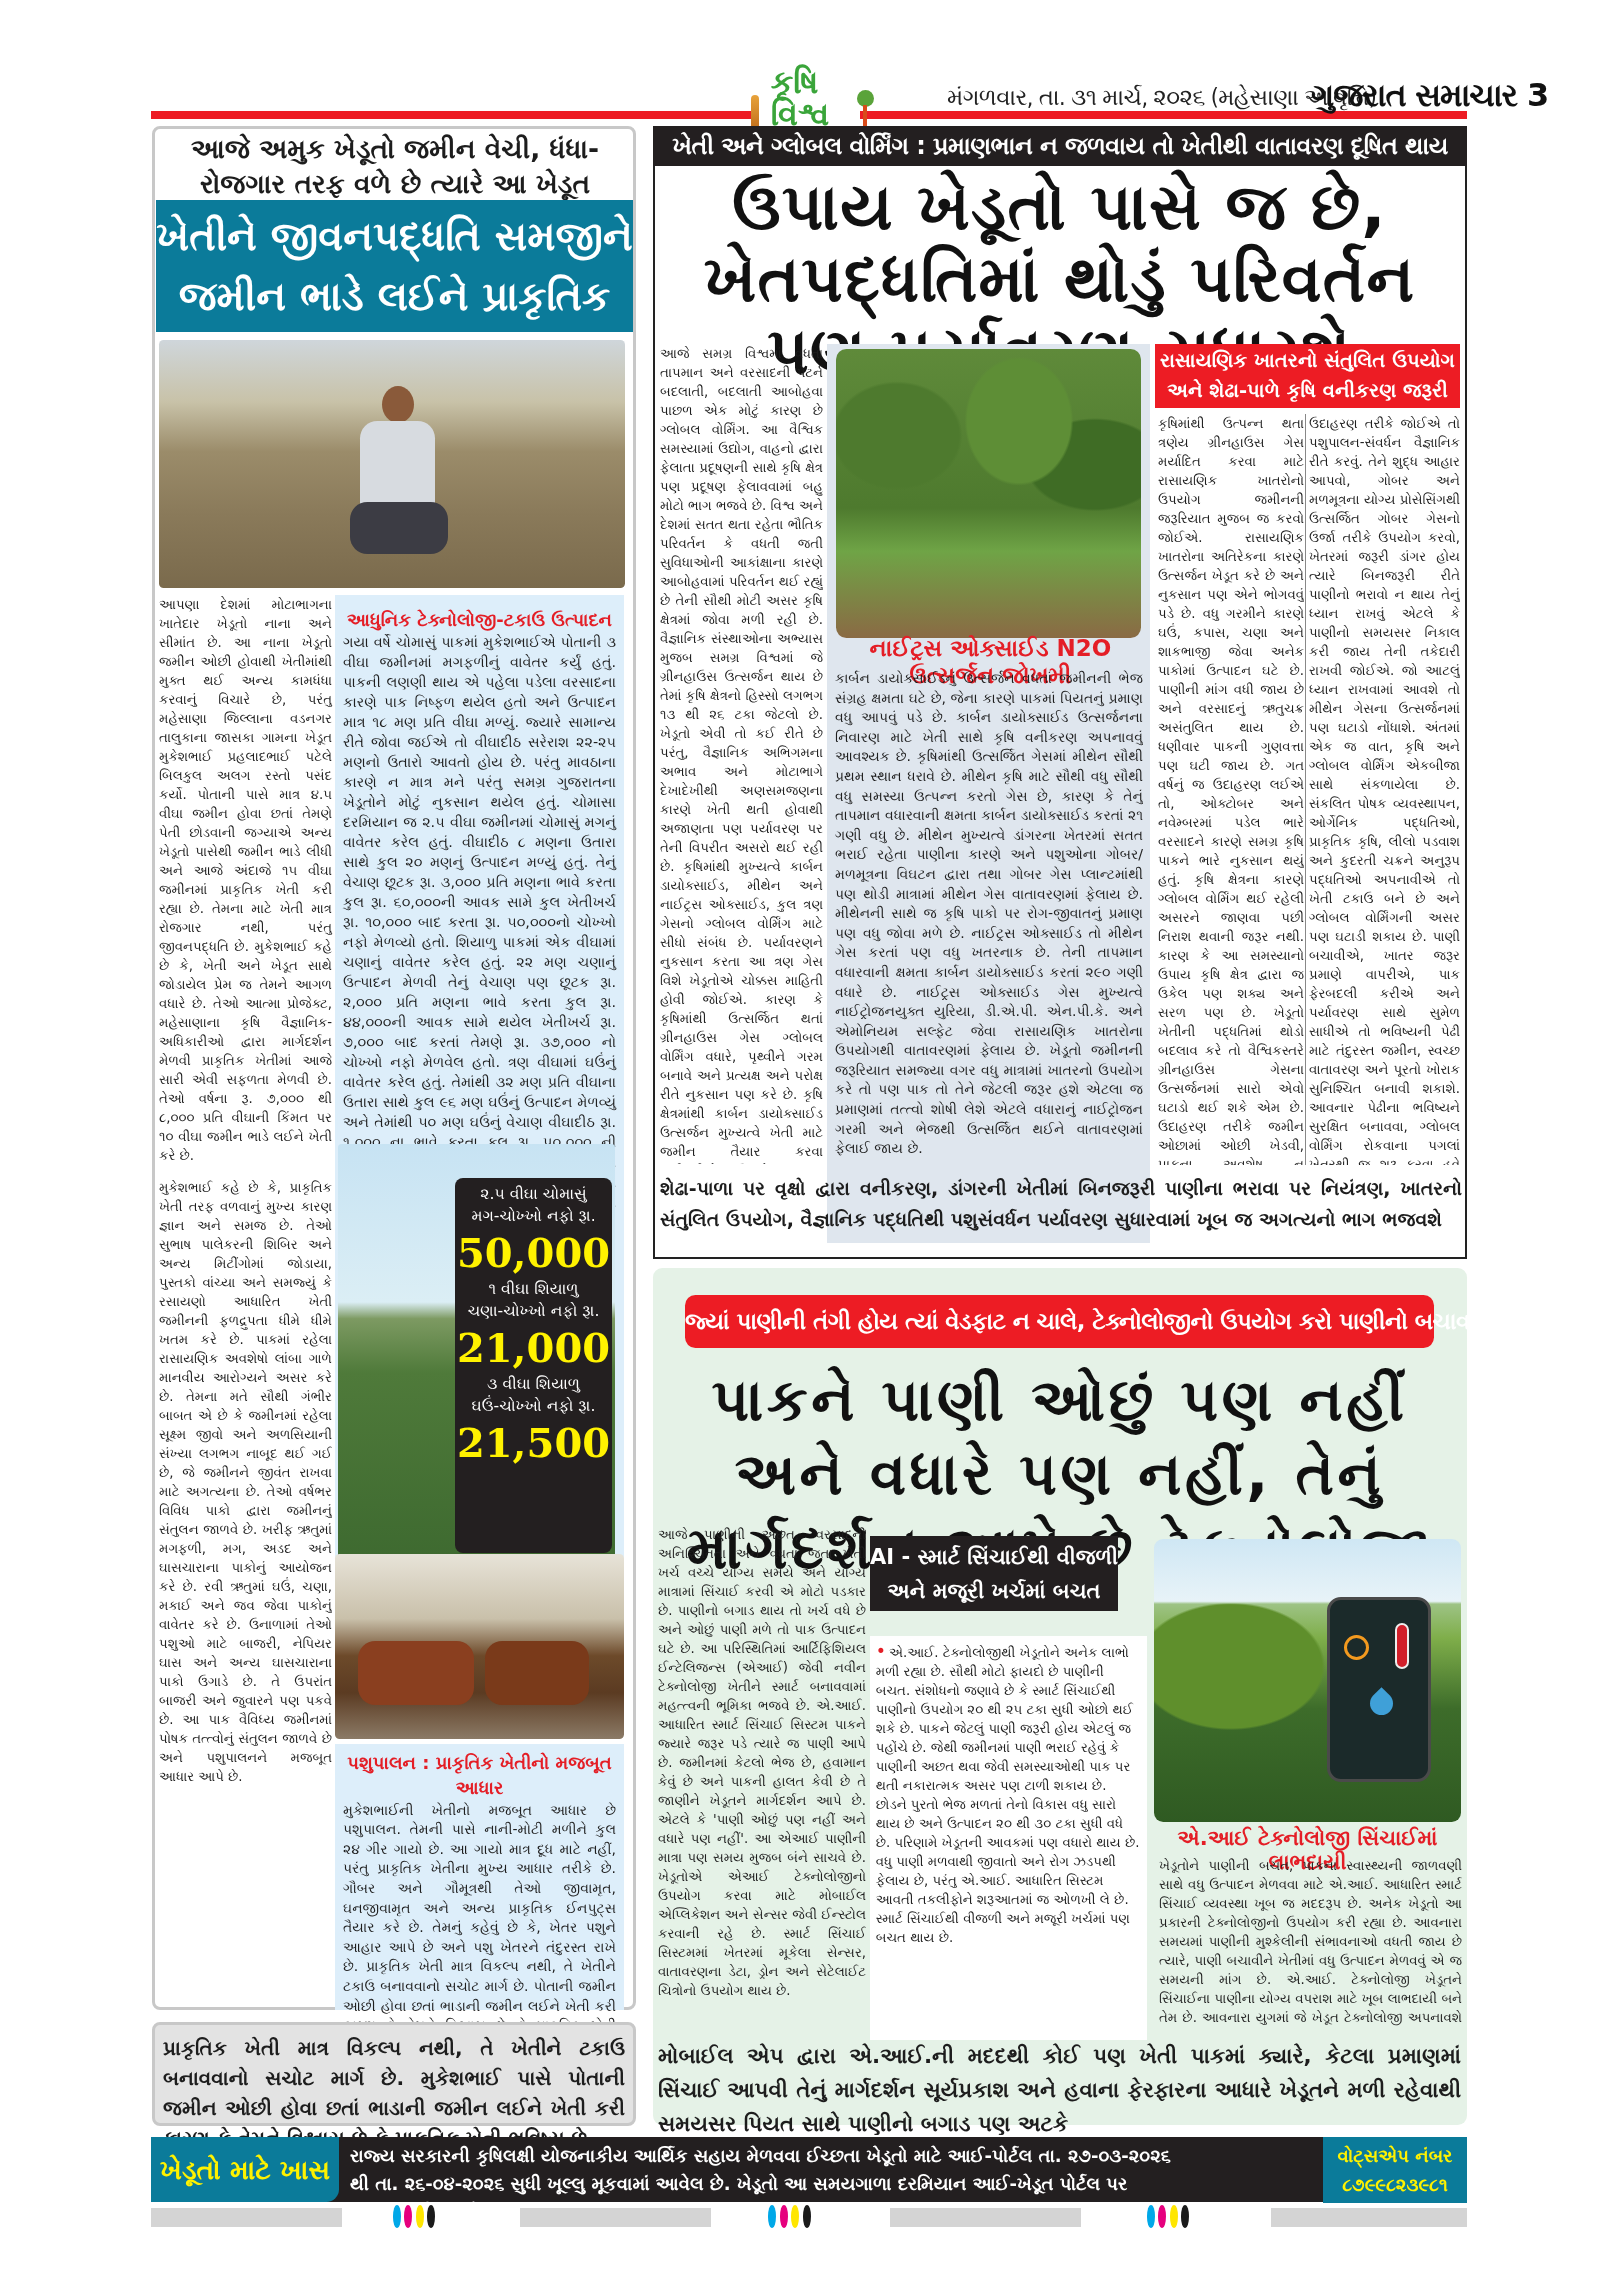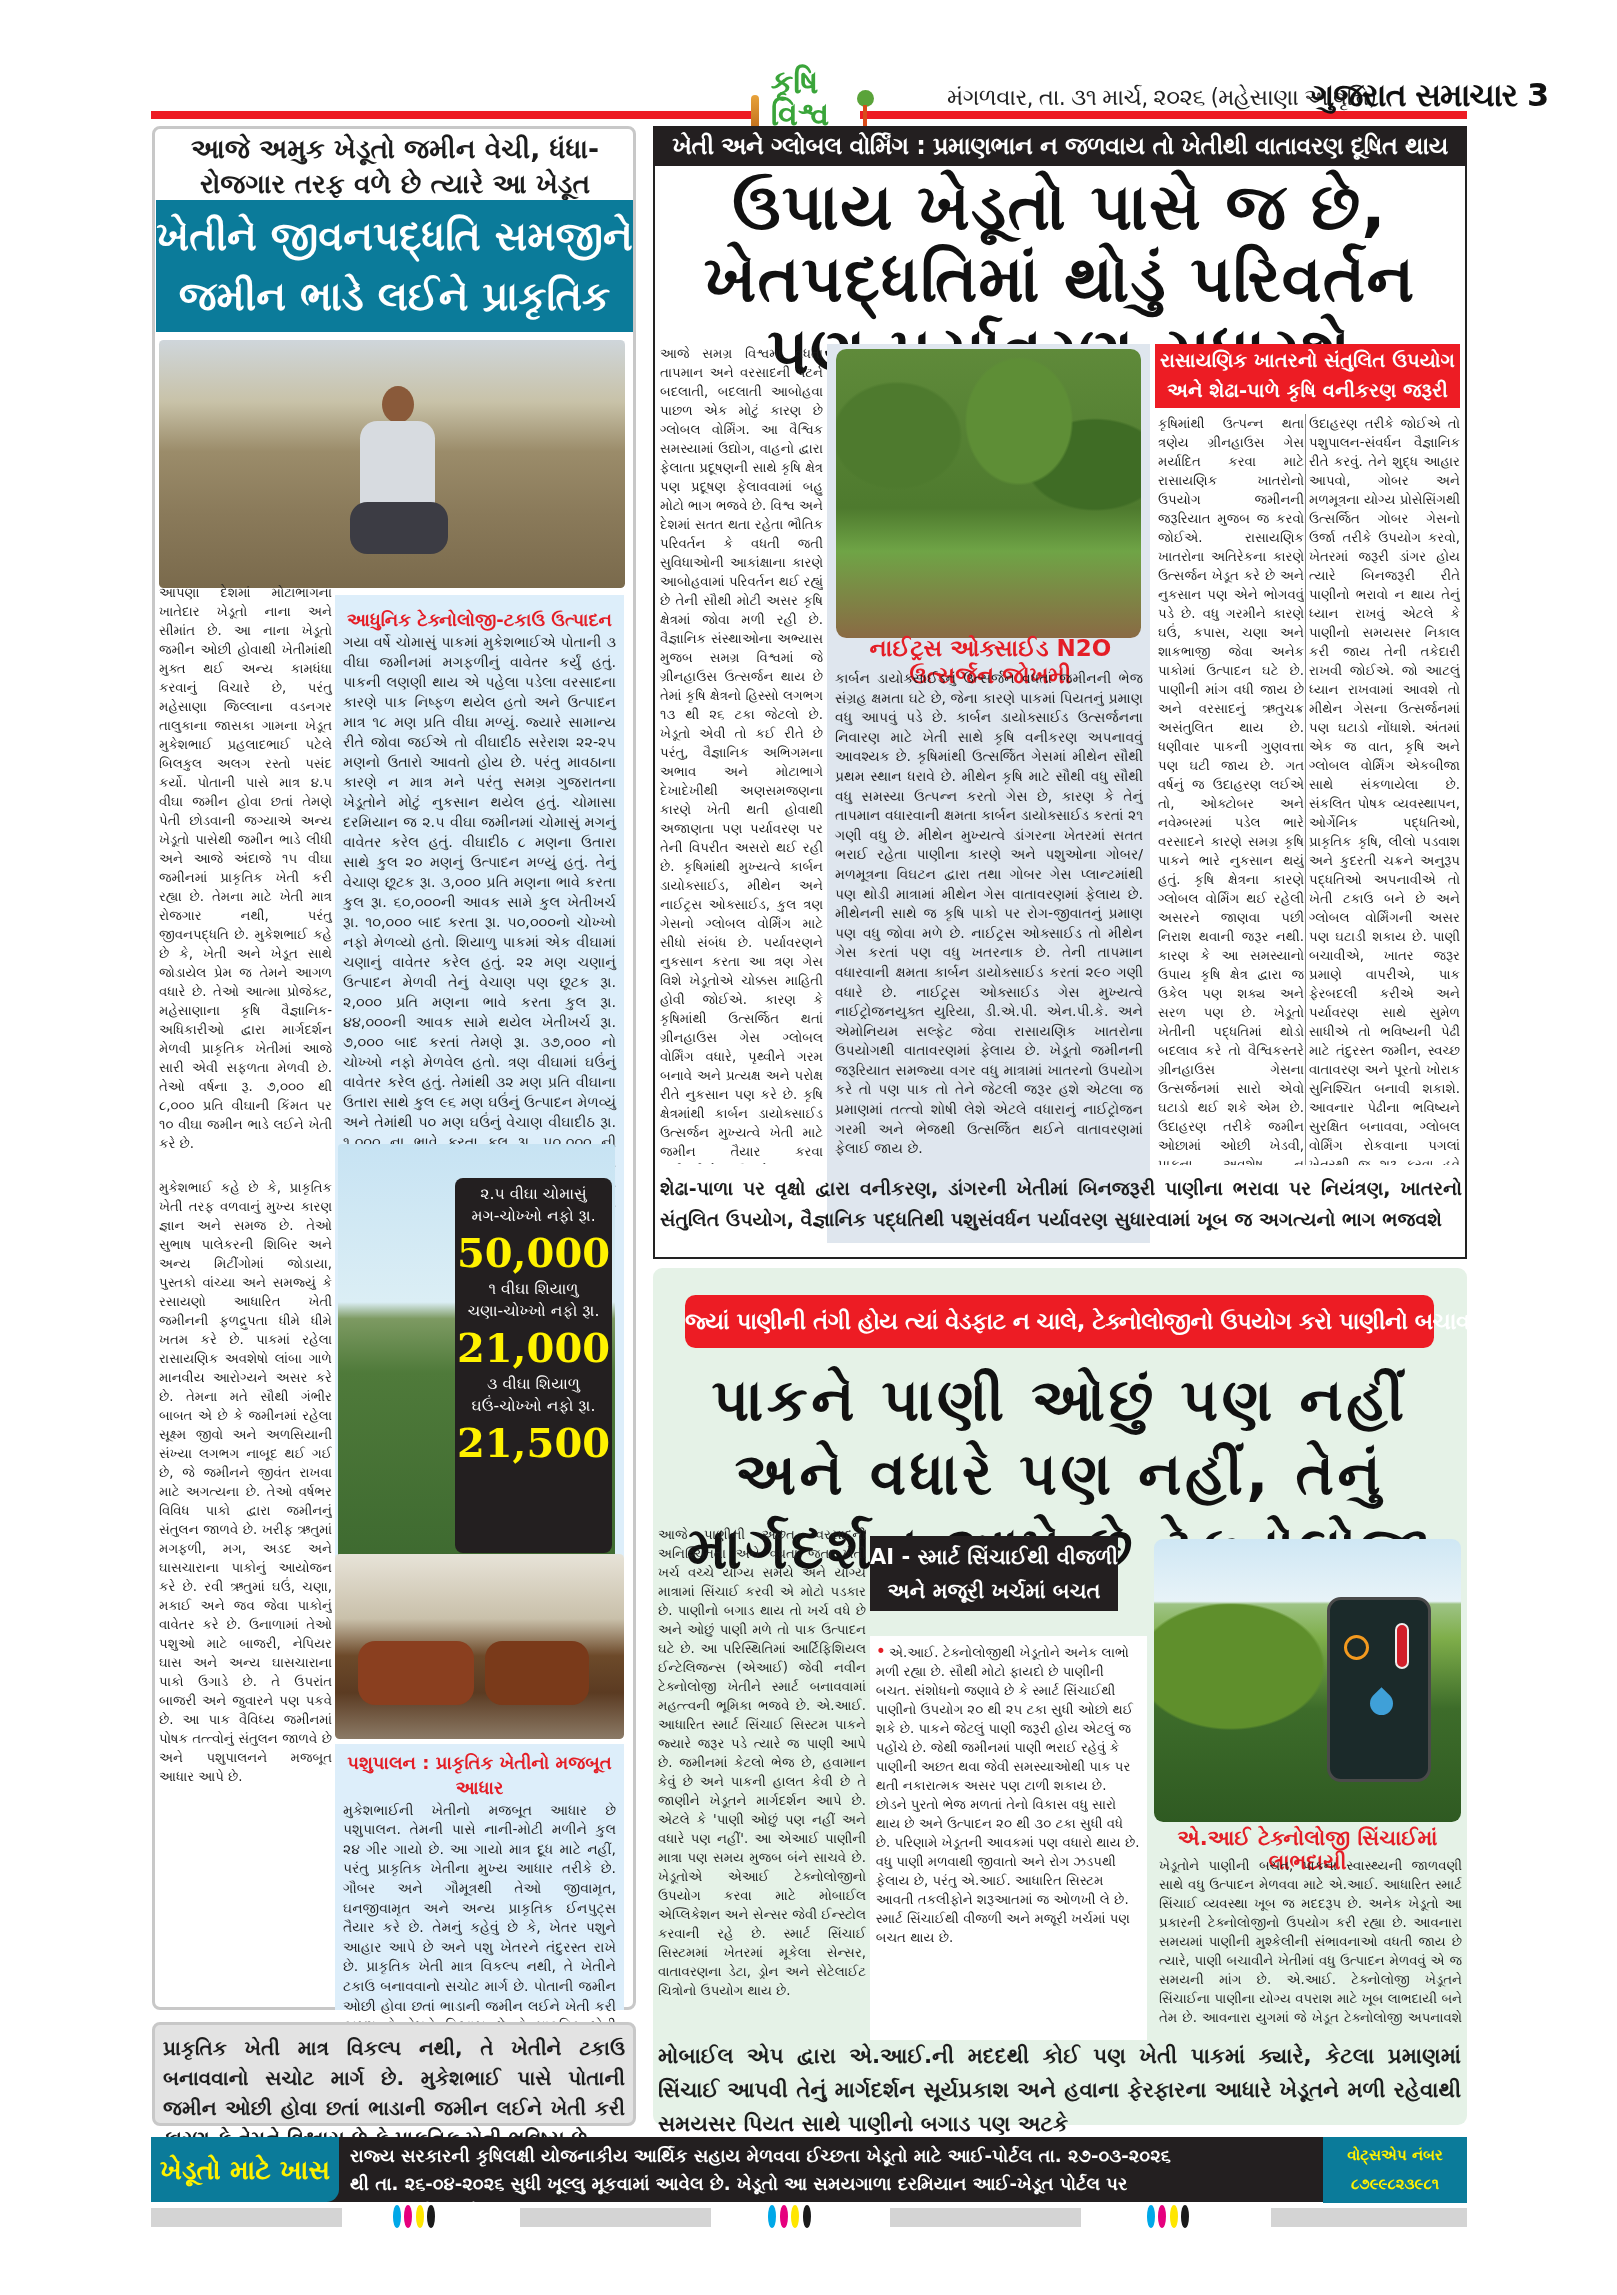--- a/index.html
+++ b/index.html
@@ -24,21 +24,21 @@
   .left-col { left: 152px; top: 126px; width: 484px; height: 1884px; border: 3.5px solid #c8c8c8; border-radius: 8px; background: #fff; }
   .left-kicker { left: 162px; top: 131px; width: 466px; font-size: 26.6px; font-weight: bold; line-height: 35px; color: #1d1d1d; text-align: center; }
   .left-head { left: 156px; top: 200px; width: 477px; height: 132px; background: #0b7b9a; color: #fff; font-size: 40px; line-height: 60px; text-align: center; padding-top: 5.8px; font-weight: bold; }
   .photo { border-radius: 4.6px; overflow: hidden; }
   .photo-farmer { left: 159px; top: 340px; width: 466px; height: 248px; background: linear-gradient(180deg, #cfd6db 0%, #c8c2a8 25%, #9b8c6a 45%, #8a7a5a 70%, #7a6a4c 100%); }
   .photo-farmer .person { position: absolute; left: 191px; top: 46px; width: 92px; height: 191px; }
   .person .head { position: absolute; left: 32px; top: 0; width: 32px; height: 37px; border-radius: 50%; background: #8a5a3a; }
   .person .shirt { position: absolute; left: 10.4px; top: 35px; width: 75px; height: 87px; background: #d7dbe0; border-radius: 17.3px 17.3px 5.8px 5.8px; }
   .person .legs { position: absolute; left: 0; top: 116px; width: 98px; height: 52px; background: #3c3c44; border-radius: 17.3px; }
 
-  .left-text-a { left: 159px; top: 583px; width: 173px; }
+  .left-text-a { left: 159px; top: 595px; width: 173px; }
   .left-info { left: 335px; top: 595px; width: 289px; height: 1046px; background: #ddeefa; }
 
   .body-txt { font-size: 13.3px; line-height: 19px; color: #1f1f1f; text-align: justify; font-family: "DejaVu Sans", sans-serif; }
   .sub-red { font-size: 18px; color: #e41e26; font-weight: bold; text-align: center; line-height: 25.4px; }
 
   .photo-field { left: 338px; top: 1144px; width: 277px; height: 416px; background: linear-gradient(180deg, #c7e3f3 0%, #dbeef5 38%, #7d9a62 42%, #4f7a3a 55%, #3e6a30 100%); border-radius: 3.5px; }
   .profit-box { left: 455px; top: 1178px; width: 157px; height: 375px; background: #231f20; border-radius: 8px; color: #fff; text-align: center; padding-top: 4.6px; }
   .profit-box .lbl { font-size: 15.6px; line-height: 22px; }
   .profit-box .num { font-family: "DejaVu Serif", serif; font-weight: bold; font-size: 40px; color: #fff200; line-height: 51px; }
 
@@ -87,21 +87,21 @@
   .phone .drop { position: absolute; left: 40px; top: 92px; width: 23px; height: 23px; background: #3fa0d8; border-radius: 0 50% 50% 50%; transform: rotate(45deg); }
   .ai-caption { left: 1154px; top: 1826px; width: 307px; font-size: 21px; color: #e41e26; font-weight: bold; text-align: center; }
   .g-col3 { left: 1159px; top: 1856px; width: 303px; }
 
   .g-bottom { left: 658px; top: 2039px; width: 803px; font-size: 21.4px; line-height: 34px; font-weight: bold; text-align: justify; color: #1d1d1d; }
 
   
   .footer { left: 151px; top: 2137px; width: 1316px; height: 65px; background: #231f20; }
   .foot-label { left: 151px; top: 2137px; width: 188px; height: 65px; background: #0b7b9a; border-radius: 0 0 12.7px 0; color: #fff200; font-size: 26.6px; font-weight: bold; line-height: 65px; text-align: center; }
   .foot-text { left: 350px; top: 2142px; width: 832px; color: #fff; font-size: 18px; line-height: 28px; font-weight: bold; }
-  .foot-wa { left: 1323px; top: 2137px; width: 144px; height: 66px; background: #0b7b9a; color: #fff200; text-align: center; font-size: 15px; line-height: 29px; font-weight: bold; padding-top: 3.5px; }
+  .foot-wa { left: 1323px; top: 2137px; width: 144px; height: 66px; background: #0b7b9a; color: #fff200; text-align: center; font-size: 18px; line-height: 29px; font-weight: bold; padding-top: 3.5px; }
 
   .reg-strip { top: 2208px; height: 18.5px; background: #d4d4d4; }
   .dot { top: 2205px; width: 7.5px; height: 23px; border-radius: 50%; }
 </style>
 </head>
 <body>
 
 <div class="abs mast-bar"></div>
 <div class="abs mast-gap"></div>
 <div class="abs logo">

